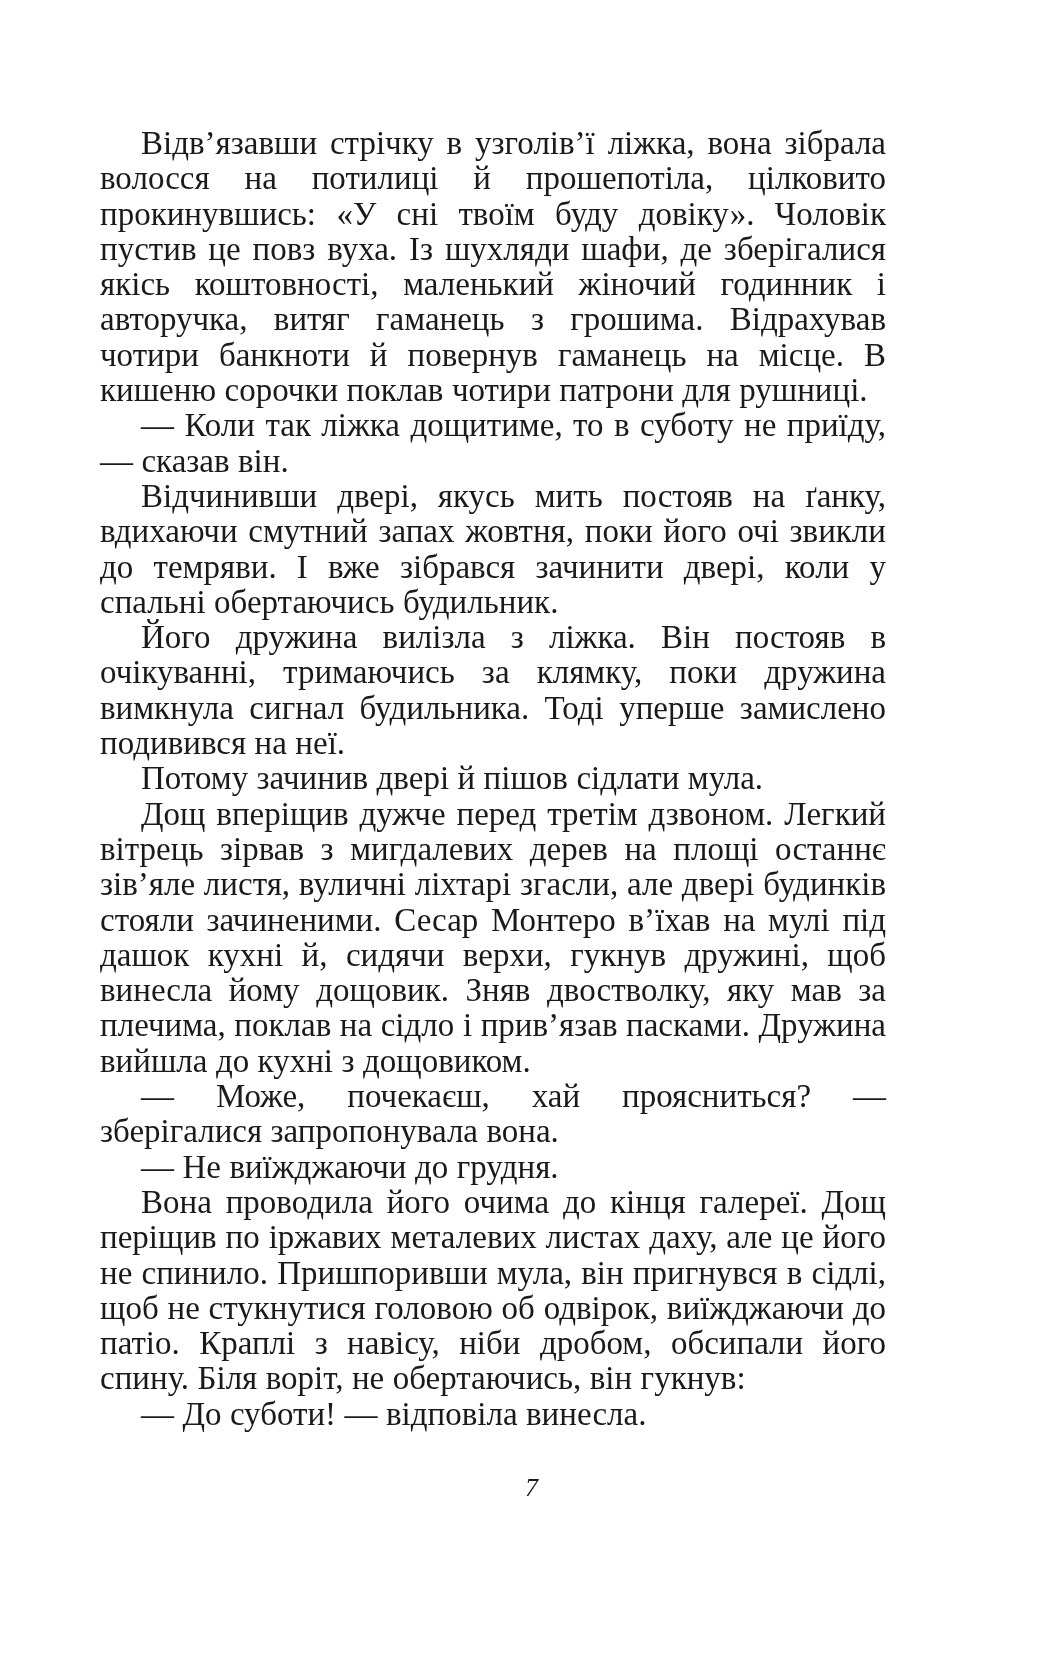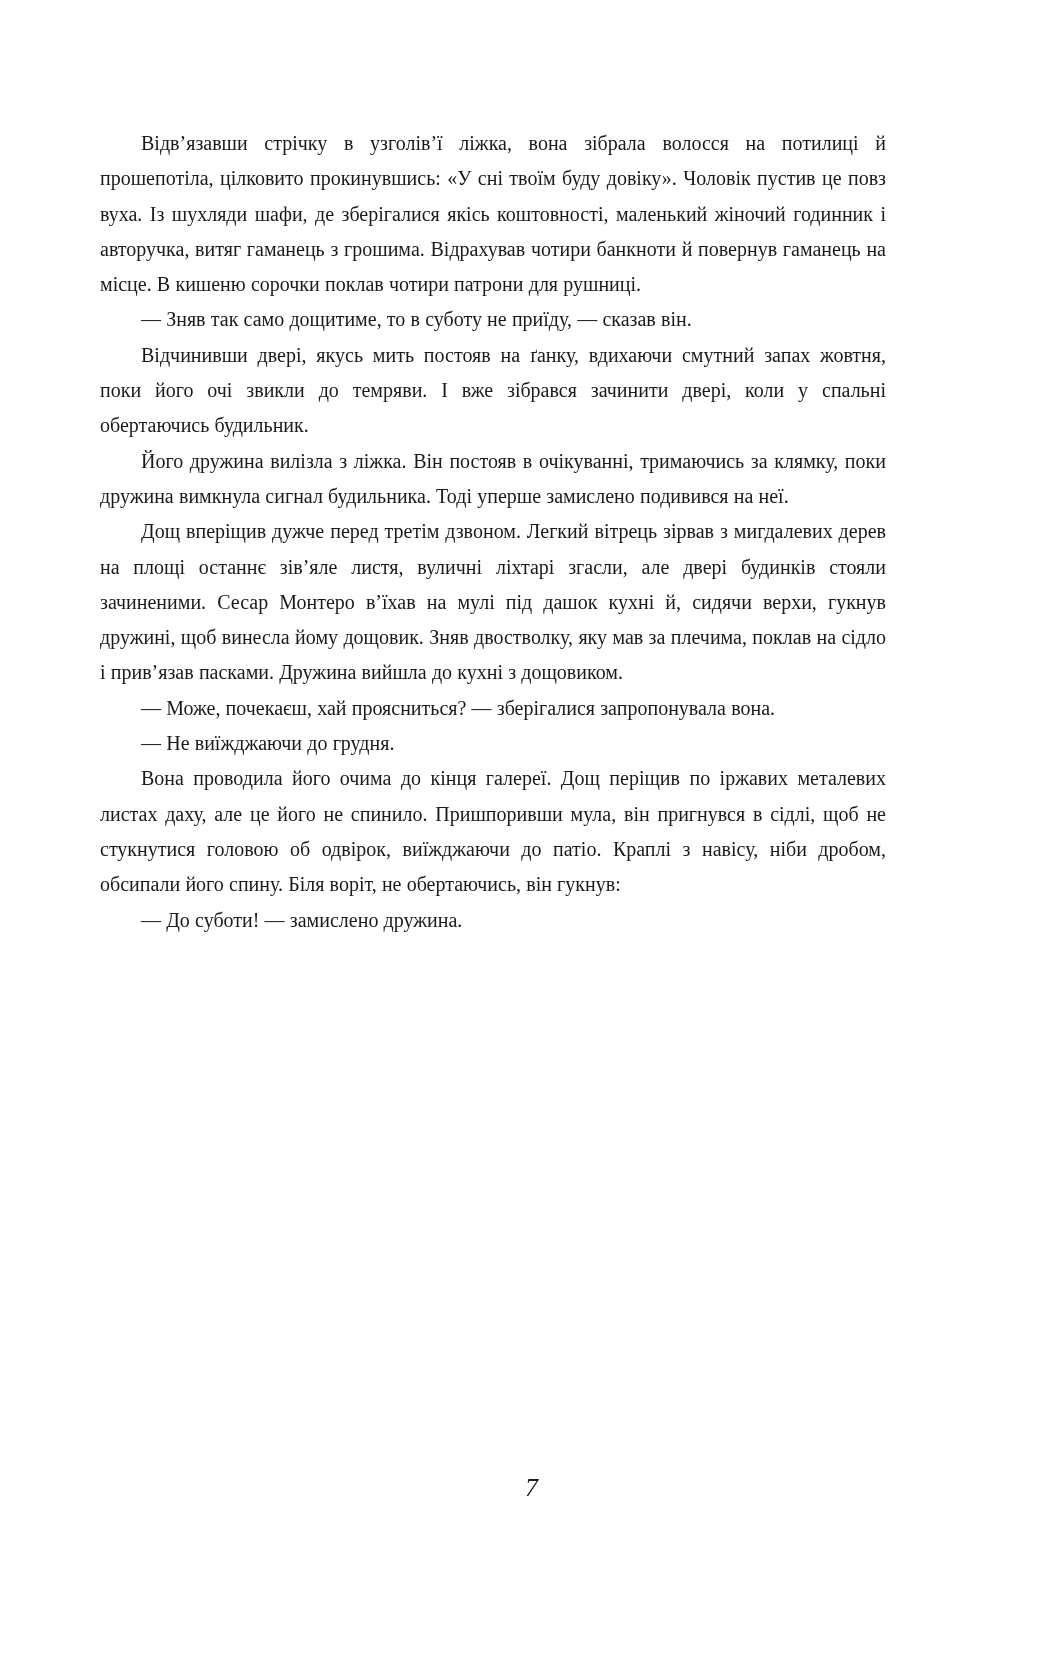--- a/index.html
+++ b/index.html
@@ -18,21 +18,21 @@
   .text-block {
     position: absolute;
     left: 100px;
     top: 126px;
     width: 786px;
   }
   p.para {
     margin: 0;
     padding: 0;
     font-family: "Liberation Serif", "DejaVu Serif", serif;
-    font-size: 20px;
+    font-size: 33px;
     line-height: 35.3px;
     color: #1a1a1a;
     text-align: justify;
     text-justify: inter-word;
     text-indent: 41px;
     hyphens: manual;
     -webkit-hyphens: manual;
     word-spacing: 0.2px;
   }
   p.para.last-line-flush {
@@ -50,25 +50,26 @@
     color: #1a1a1a;
   }
 </style>
 </head>
 <body>
 
 <div class="page">
 
   <div class="text-block">
     <p class="para">Відв’язавши стрічку в узголів’ї ліжка, вона зібрала волосся на потилиці й прошепотіла, цілковито прокинувшись: «У сні твоїм буду довіку». Чоловік пустив це повз вуха. Із шухляди шафи, де зберігалися якісь коштовності, маленький жіночий годинник і авторучка, витяг гаманець з грошима. Відрахував чотири банкноти й повернув гаманець на місце. В кишеню сорочки поклав чотири патрони для рушниці.</p>
-    <p class="para last-line-flush">— Зняв так само дощитиме, то в суботу не приїду, — сказав він.</p>
+    <p class="para last-line-flush">— Коли так ліжка дощитиме, то в суботу не приїду, — сказав він.</p>
     <p class="para last-line-flush">Відчинивши двері, якусь мить постояв на ґанку, вдихаючи смутний запах жовтня, поки його очі звикли до темряви. І вже зібрався зачинити двері, коли у спальні обертаючись будильник.</p>
     <p class="para last-line-flush">Його дружина вилізла з ліжка. Він постояв в очікуванні, тримаючись за клямку, поки дружина вимкнула сигнал будильника. Тоді уперше замислено подивився на неї.</p>
+    <p class="para last-line-flush">Потому зачинив двері й пішов сідлати мула.</p>
     <p class="para last-line-flush">Дощ вперіщив дужче перед третім дзвоном. Легкий вітрець зірвав з мигдалевих дерев на площі останнє зів’яле листя, вуличні ліхтарі згасли, але двері будинків стояли зачиненими. Сесар Монтеро в’їхав на мулі під дашок кухні й, сидячи верхи, гукнув дружині, щоб винесла йому дощовик. Зняв двостволку, яку мав за плечима, поклав на сідло і прив’язав пасками. Дружина вийшла до кухні з дощовиком.</p>
     <p class="para last-line-flush">— Може, почекаєш, хай проясниться? — зберігалися запропонувала вона.</p>
     <p class="para last-line-flush">— Не виїжджаючи до грудня.</p>
     <p class="para last-line-flush">Вона проводила його очима до кінця галереї. Дощ періщив по іржавих металевих листах даху, але це його не спинило. Пришпоривши мула, він пригнувся в сідлі, щоб не стукнутися головою об одвірок, виїжджаючи до патіо. Краплі з навісу, ніби дробом, обсипали його спину. Біля воріт, не обертаючись, він гукнув:</p>
-    <p class="para last-line-flush">— До суботи! — замислено дружина.</p>
+    <p class="para last-line-flush">— До суботи! — відповіла винесла.</p>
   </div>
 
   <div class="page-number">7</div>
 
 </div>
 
 </body></html>

